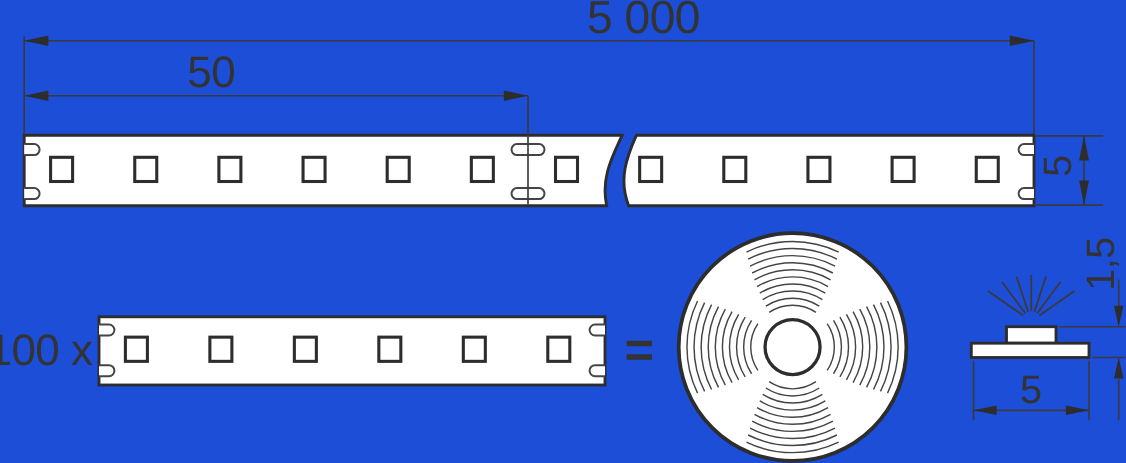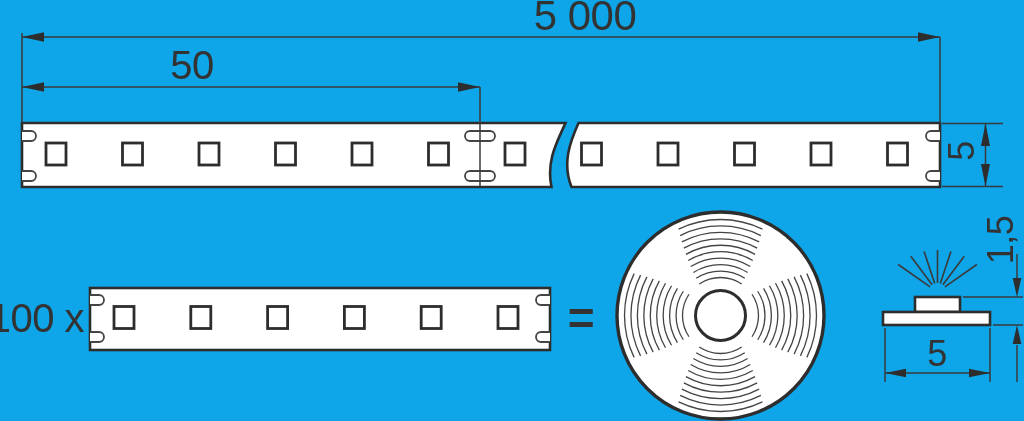--- a/index.html
+++ b/index.html
@@ -1,16 +1,16 @@
 <!DOCTYPE html>
 <html><head>
 <meta charset="utf-8">
 <style>
   html,body{margin:0;padding:0;background:#ffffff;}
-  .canvas{position:relative;width:1024px;height:421px;background:#0ea5e9;overflow:hidden;}
+  .canvas{position:relative;width:1024px;height:421px;background:#1d4ed8;overflow:hidden;}
   svg{display:block;}
   .outline{fill:#ffffff;stroke:#2d2d2d;stroke-width:2.6;}
   .heavy{fill:#ffffff;stroke:#2d2d2d;stroke-width:3.4;}
   .hub{fill:#ffffff;stroke:#2d2d2d;stroke-width:3;}
   .thin{stroke:#3a3a3a;stroke-width:1.5;fill:none;}
   .arrow{fill:#2d2d2d;stroke:none;}
   text{fill:#333333;font-family:"Liberation Sans","DejaVu Sans",sans-serif;letter-spacing:-0.5px;}
   .dim-lg{font-size:42px;}
   .dim-md{font-size:40px;}
   .dim-sm{font-size:36px;}

